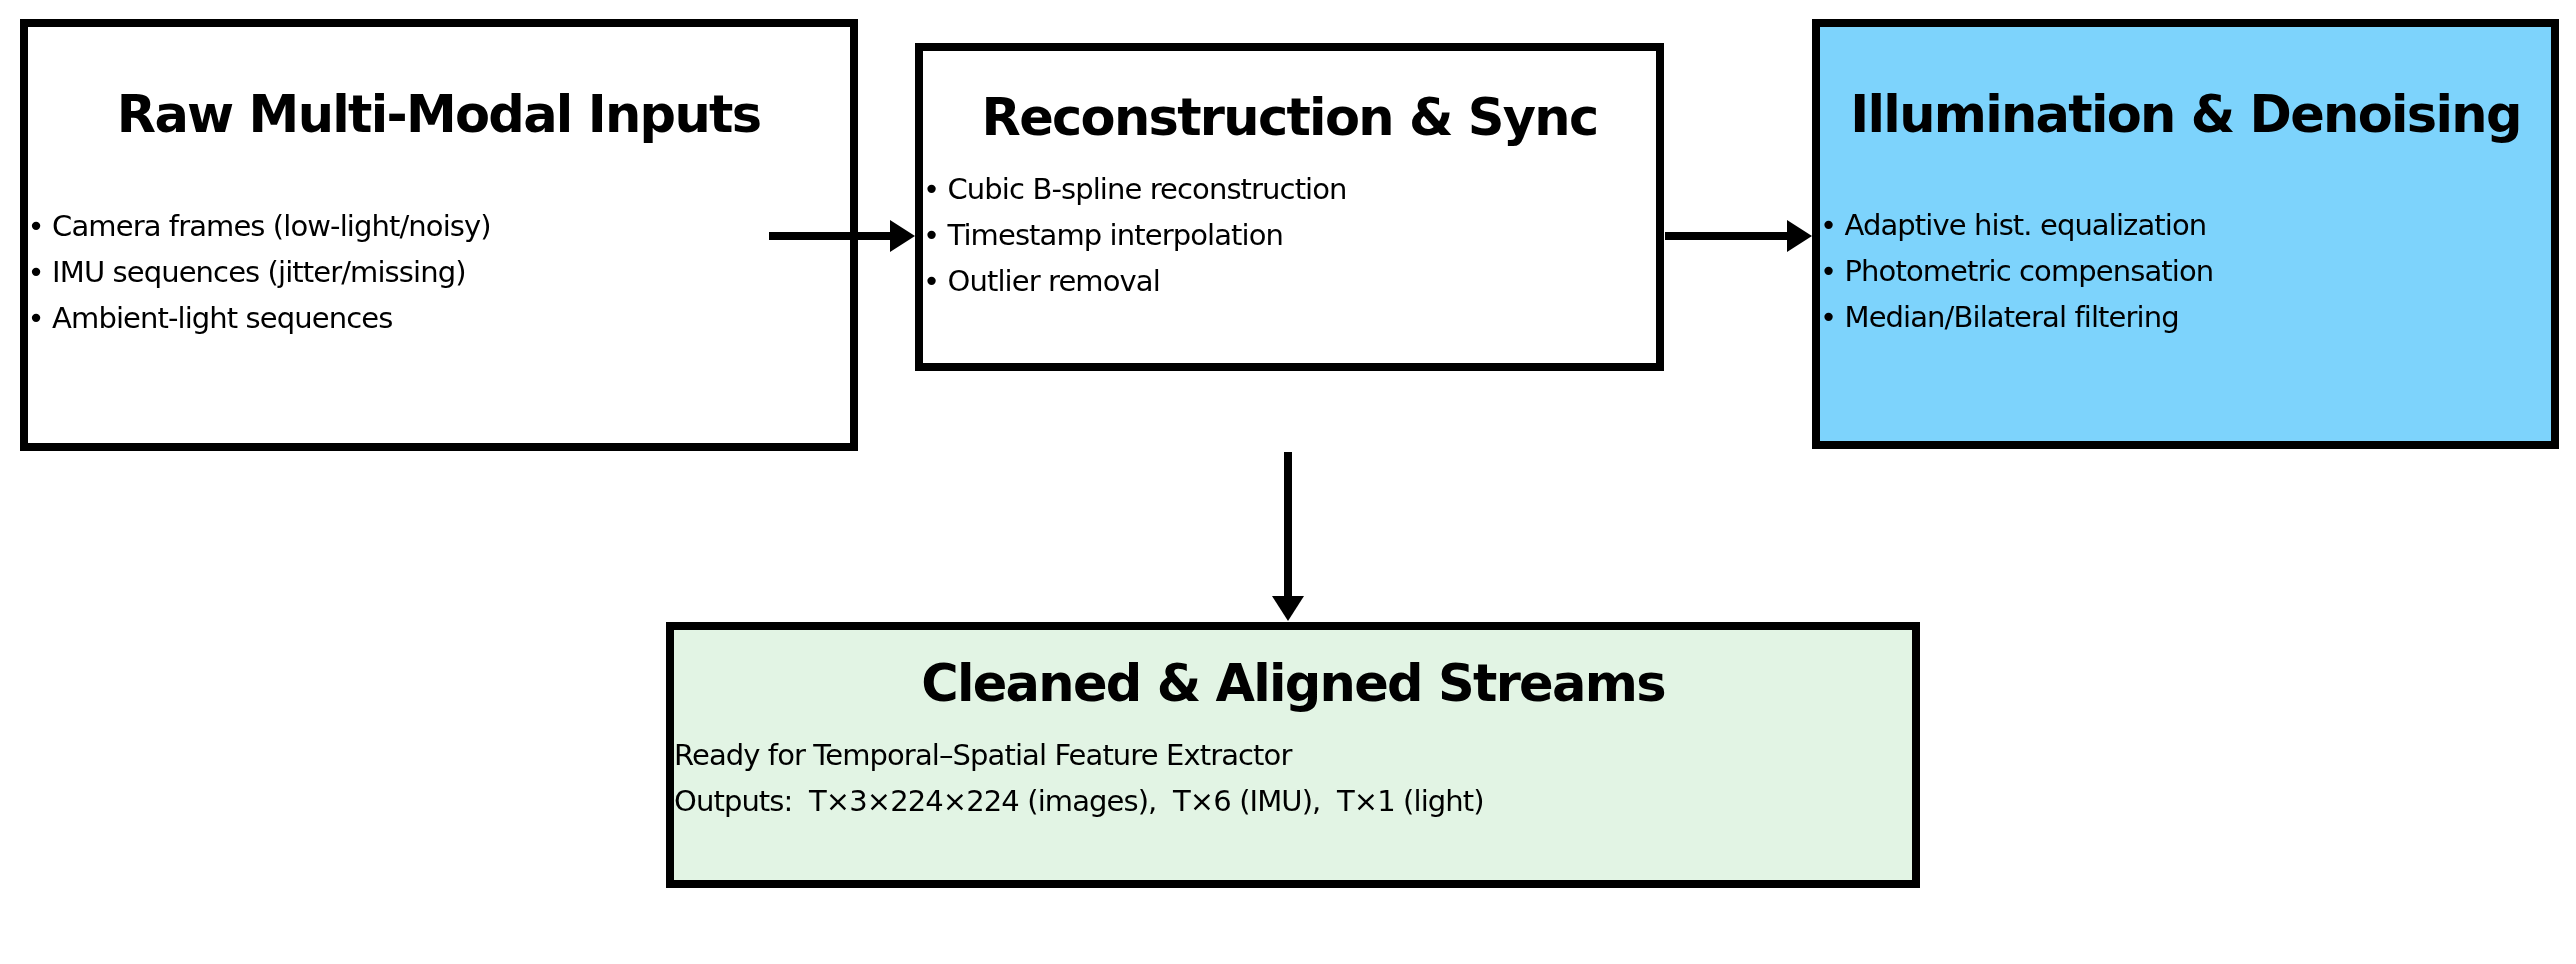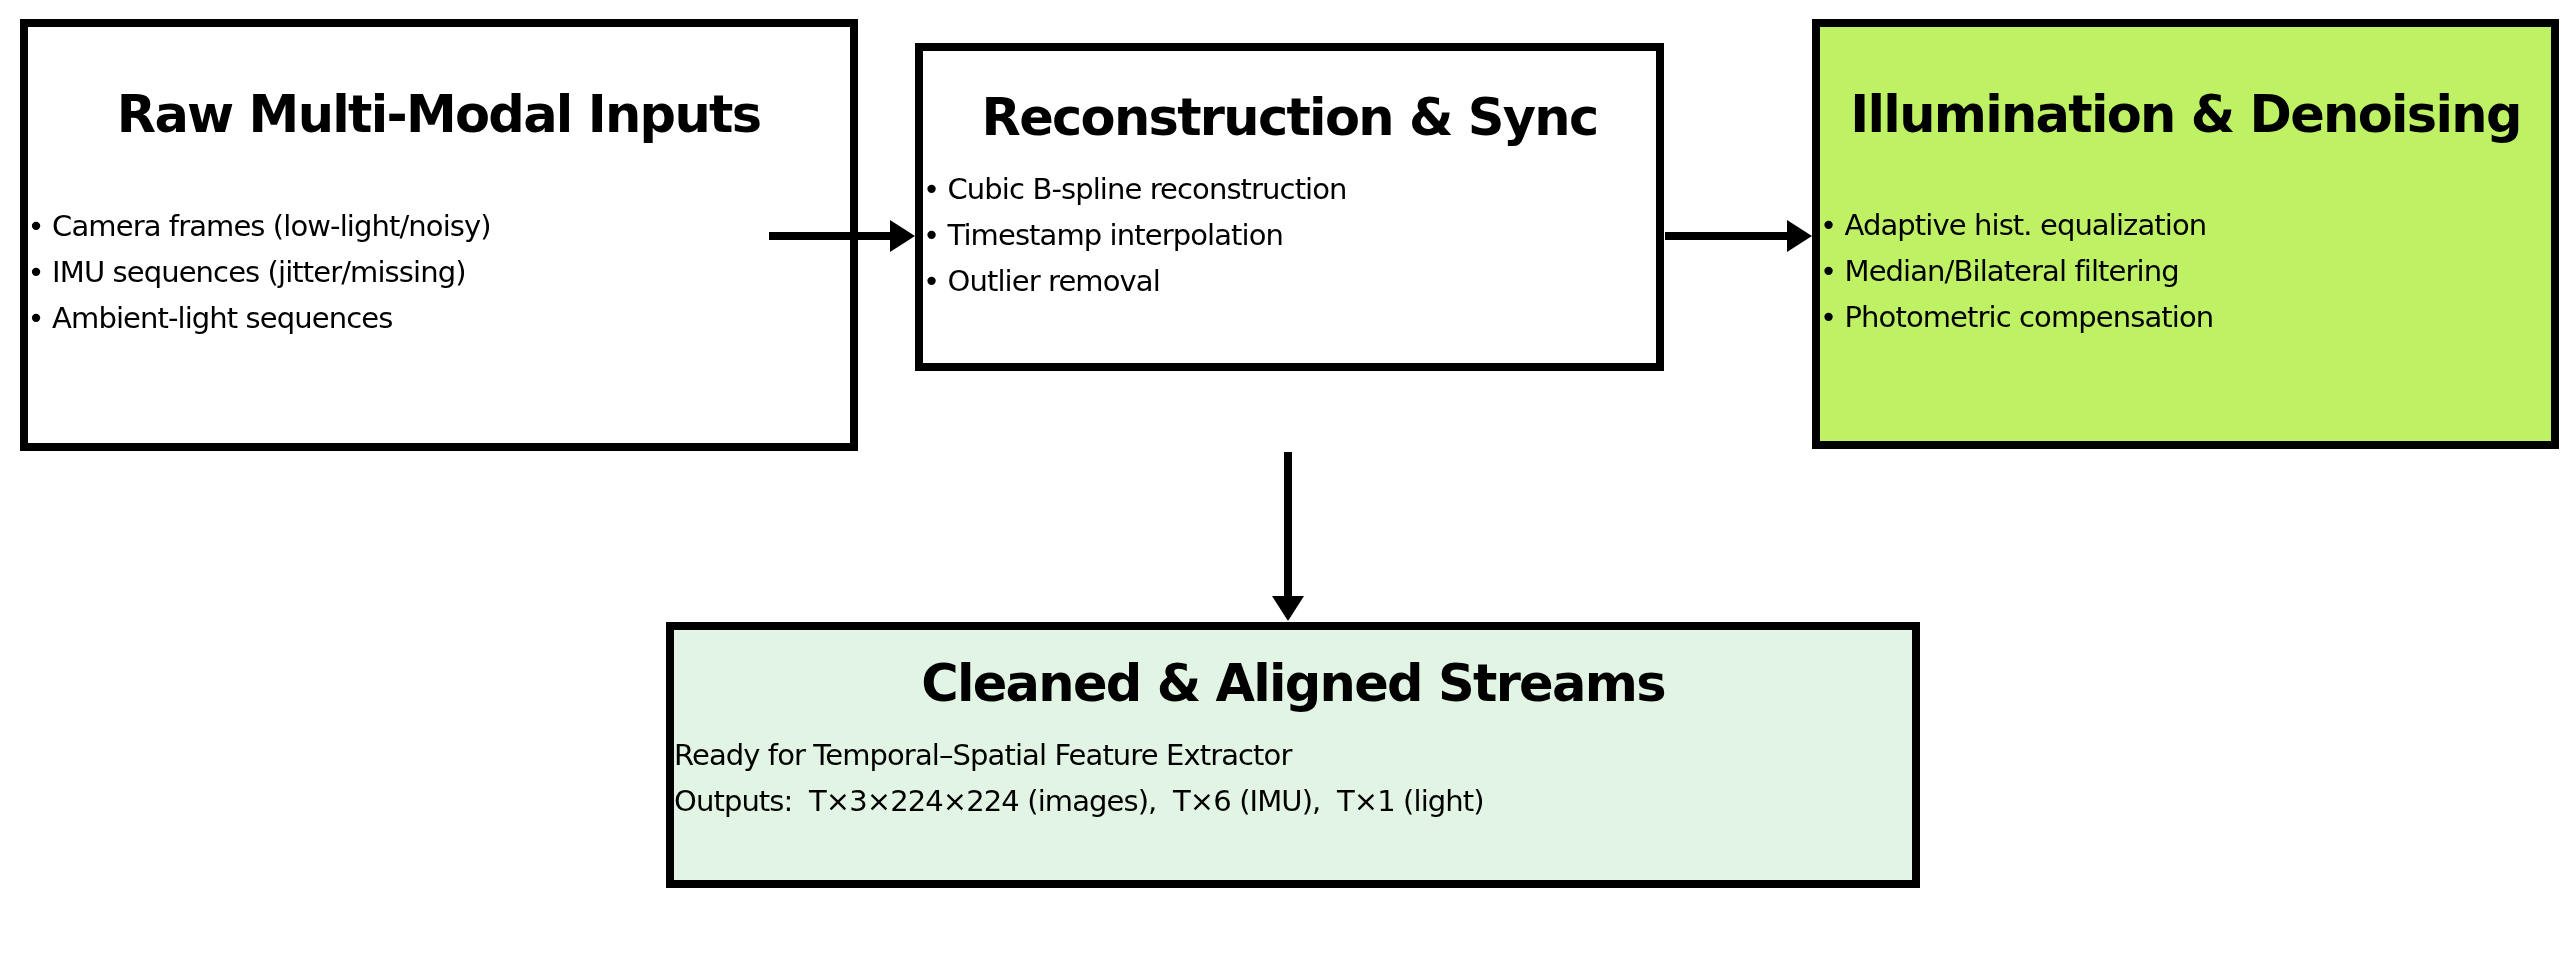--- a/index.html
+++ b/index.html
@@ -89,26 +89,26 @@
 
   <div class="node" id="node-recon" style="background: rgb(255, 255, 255);">
     <div class="node-title">Reconstruction &amp; Sync</div>
     <div class="node-body">
       <div class="line">• Cubic B-spline reconstruction</div>
       <div class="line">• Timestamp interpolation</div>
       <div class="line">• Outlier removal</div>
     </div>
   </div>
 
-  <div class="node" id="node-illum" style="background: #bef264;">
+  <div class="node" id="node-illum" style="background: #7dd3fc;">
     <div class="node-title">Illumination &amp; Denoising</div>
     <div class="node-body">
       <div class="line">• Adaptive hist. equalization</div>
+      <div class="line">• Photometric compensation</div>
       <div class="line">• Median/Bilateral filtering</div>
-      <div class="line">• Photometric compensation</div>
     </div>
   </div>
 
   <div class="node" id="node-clean" style="background: rgb(226, 244, 228);">
     <div class="node-title">Cleaned &amp; Aligned Streams</div>
     <div class="node-body">
       <div class="line">Ready for Temporal–Spatial Feature Extractor</div>
       <div class="line">Outputs:  T×3×224×224 (images),  T×6 (IMU),  T×1 (light)</div>
     </div>
   </div>

